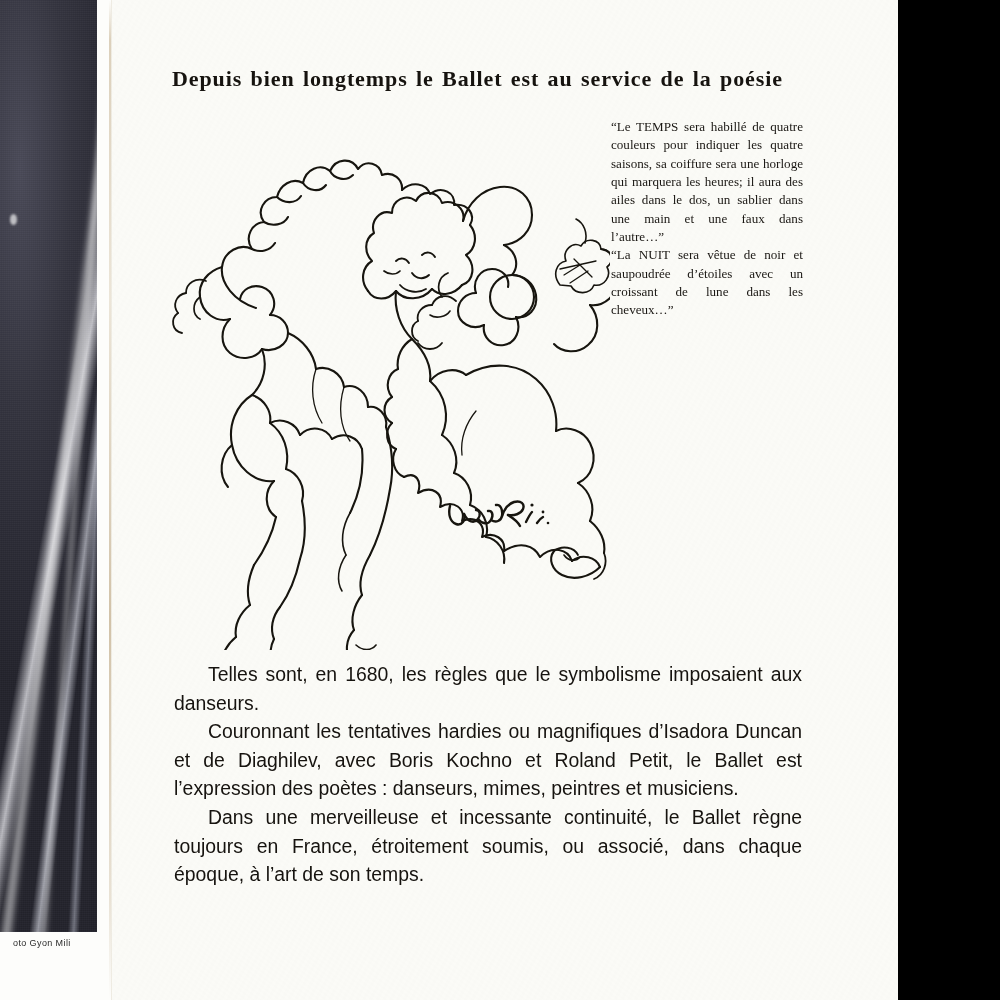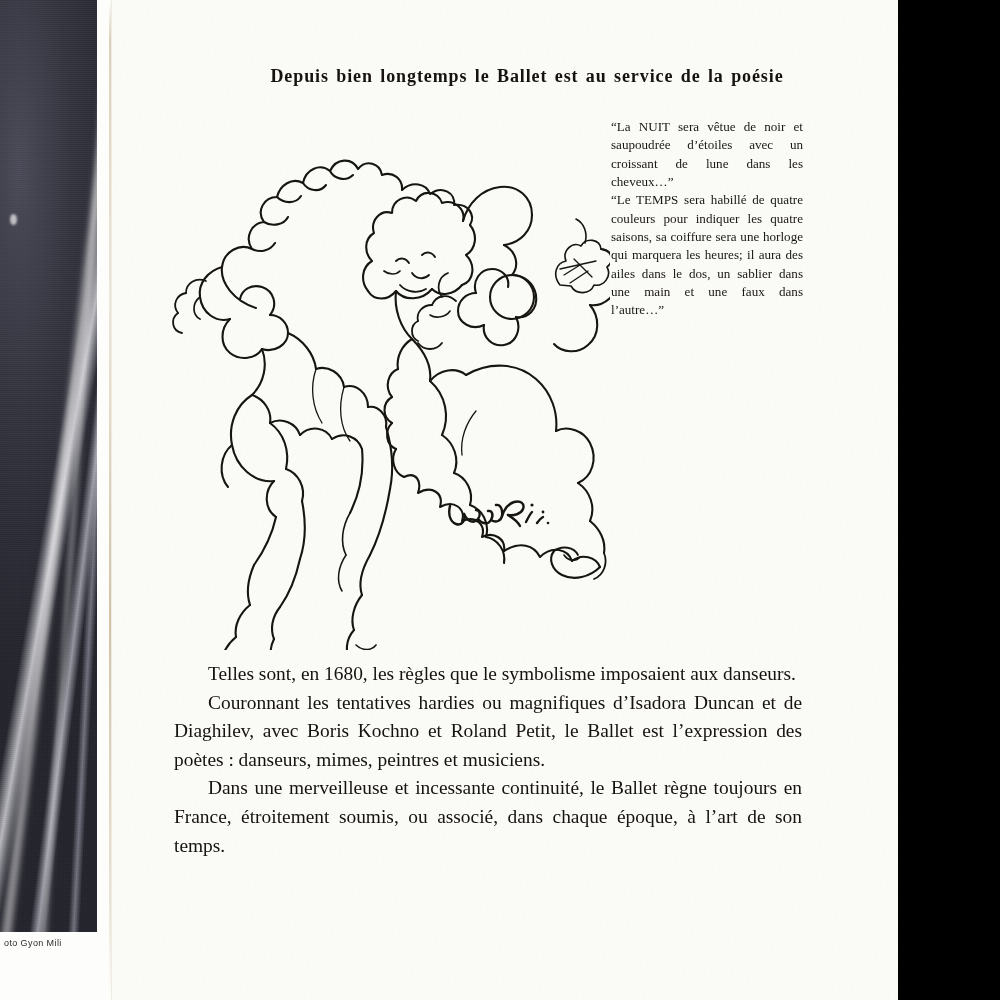--- a/index.html
+++ b/index.html
@@ -74,21 +74,21 @@
     position: absolute;
     left: 10%; top: 23%;
     width: 7px; height: 11px;
     border-radius: 50%;
     background: rgba(255,255,255,.65);
     filter: blur(1px);
   }
 
   .photo-credit {
     position: absolute;
-    left: 4px;
+    left: 13px;
     top: 938px;
     font-family: "Liberation Sans", sans-serif;
     font-size: 9px;
     letter-spacing: .4px;
     color: #2b2b2b;
     white-space: nowrap;
   }
 
   
   .gutter {
@@ -132,24 +132,23 @@
       repeating-linear-gradient(37deg, rgba(0,0,0,.012) 0 2px, rgba(255,255,255,.02) 2px 4px),
       repeating-linear-gradient(118deg, rgba(0,0,0,.01) 0 3px, rgba(255,255,255,.018) 3px 6px);
   }
 
   
   .headline {
     position: absolute;
     left: 60px;
     top: 66px;
     width: 710px;
-    text-align: center;
     font-family: "Liberation Serif", serif;
     font-weight: bold;
-    font-size: 18px;
+    font-size: 22px;
     letter-spacing: .9px;
     color: #16130f;
     word-spacing: 2px;
   }
 
   
   .artwork {
     position: absolute;
     left: 48px;   
     top: 125px;
@@ -183,21 +182,21 @@
     hyphens: none;
   }
   .quote-col p { margin: 0; }
 
   
   .body-col {
     position: absolute;
     left: 62px;   
     top: 660px;
     width: 628px;
-    font-family: Liberation Serif, serif;
+    font-family: Liberation Sans, sans-serif;
     font-size: 19.4px;
     line-height: 28.6px;
     color: #16130f;
     text-align: justify;
     text-justify: inter-word;
     hyphens: none;
   }
   .body-col p {
     margin: 0 0 0 0;
     text-indent: 34px;
@@ -377,22 +376,22 @@
         <path d="M66 23 C71 26 76 30 78 34"></path>
         <path d="M84 30 C86 26 88 22 90 20"></path>
         <circle cx="90" cy="13" r="1.6" fill="#17150f" stroke="none"></circle>
         <path d="M95 31 C97 28 99 26 101 25"></path>
         <circle cx="101" cy="20" r="1.4" fill="#17150f" stroke="none"></circle>
         <circle cx="106" cy="31" r="1.3" fill="#17150f" stroke="none"></circle>
       </svg>
     </div>
 
     <div class="quote-col">
+      <p>“Le TEMPS sera habillé de quatre couleurs pour indiquer les quatre saisons, sa coiffure sera une horloge qui marquera les heures; il aura des ailes dans le dos, un sablier dans une main et une faux dans l’autre…”</p>
       <p>“La NUIT sera vêtue de noir et saupoudrée d’étoiles avec un croissant de lune dans les cheveux…”</p>
-      <p>“Le TEMPS sera habillé de quatre couleurs pour indiquer les quatre saisons, sa coiffure sera une horloge qui marquera les heures; il aura des ailes dans le dos, un sablier dans une main et une faux dans l’autre…”</p>
     </div>
 
     <div class="body-col">
       <p>Telles sont, en 1680, les règles que le symbolisme imposaient aux danseurs.</p>
       <p>Couronnant les tentatives hardies ou magnifiques d’Isadora Duncan et de Diaghilev, avec Boris Kochno et Roland Petit, le Ballet est l’expression des poètes : danseurs, mimes, peintres et musiciens.</p>
       <p>Dans une merveilleuse et incessante continuité, le Ballet règne toujours en France, étroitement soumis, ou associé, dans chaque époque, à l’art de son temps.</p>
     </div>
   </div>
 
   <div class="black-band"></div>

